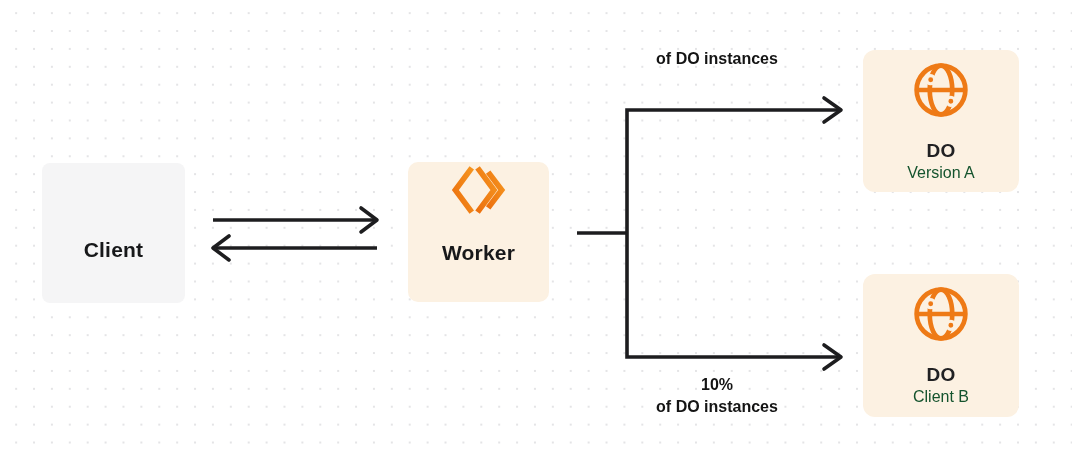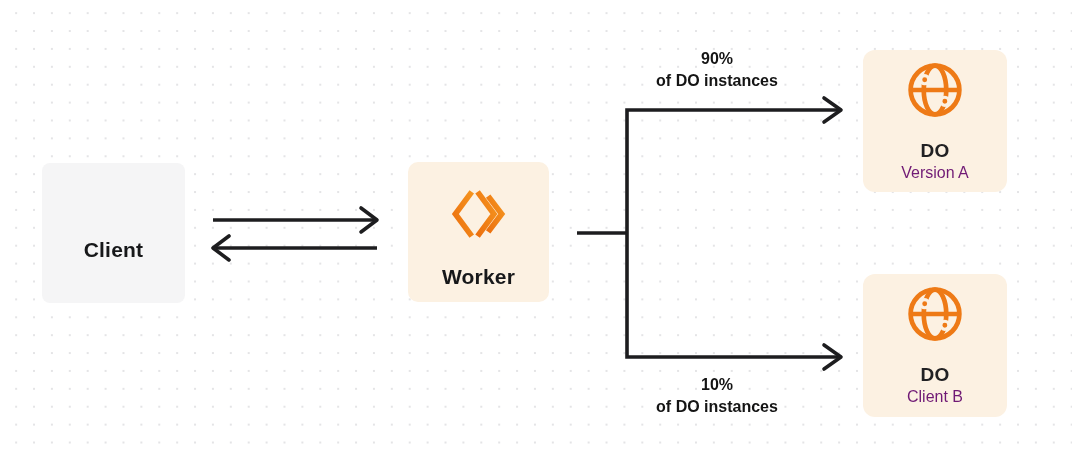--- a/index.html
+++ b/index.html
@@ -17,30 +17,29 @@
   .node{position:absolute;display:flex;flex-direction:column;align-items:center;box-sizing:border-box;}
   .node-client{
     left:42px;top:163px;width:143px;height:140px;
     background:#f5f5f6;border-radius:8px;
     justify-content:center;
   }
   .node-client .node-label{font-size:21px;font-weight:700;color:#17181a;letter-spacing:.2px;margin-top:34px;}
   .node-worker{
     left:408px;top:162px;width:141px;height:140px;
     background:#fcf1e2;border-radius:10px;
-    padding-top:24px;
   }
   .node-worker .node-label{font-size:21px;font-weight:700;color:#17181a;margin-top:23px;line-height:24px;letter-spacing:.2px;}
   .node-do{
-    width:144px;background:#fcf1e2;border-radius:12px;padding-top:10px;
+    width:156px;background:#fcf1e2;border-radius:12px;padding-top:10px;
   }
   .node-do-a{left:863px;top:50px;height:142px;}
   .node-do-b{left:863px;top:274px;height:143px;}
   .do-title{font-size:19px;font-weight:700;color:#212123;margin-top:20px;line-height:22px;letter-spacing:.3px;}
-  .do-subtitle{font-size:16px;font-weight:400;color:#701a75;line-height:22px;}
+  .do-subtitle{font-size:16px;font-weight:400;color:#14532d;line-height:22px;}
   .edge-label{
     position:absolute;width:220px;left:607px;text-align:center;
     font-size:16px;font-weight:600;color:#141414;line-height:22px;
   }
   .edge-label-top{top:48px;}
   .edge-label-bottom{top:374px;text-align:center;}
   .icon-block{display:block;}
 </style>
 </head>
 <body>
@@ -81,21 +80,20 @@
       <g stroke="url(#wg)" stroke-width="5.8" fill="none" stroke-linecap="butt" stroke-linejoin="miter">
         <path d="M 22.5 6 L 5.5 29 L 22.5 52"></path>
         <path d="M 28.5 6 L 45.5 29 L 28.5 52"></path>
         <path d="M 39.5 10.5 L 53.5 29 L 39.5 47.5"></path>
       </g>
     </svg>
     <span class="node-label">Worker</span>
   </div>
 
   <div class="edge-label edge-label-top">
-    <div>90%</div>
     <div>of DO instances</div>
   </div>
 
   <div class="edge-label edge-label-bottom">
     <div>10%</div>
     <div>of DO instances</div>
   </div>
 
   <div class="node node-do node-do-a">
     <svg class="icon-block" width="60" height="60" viewBox="0 0 64 64">

